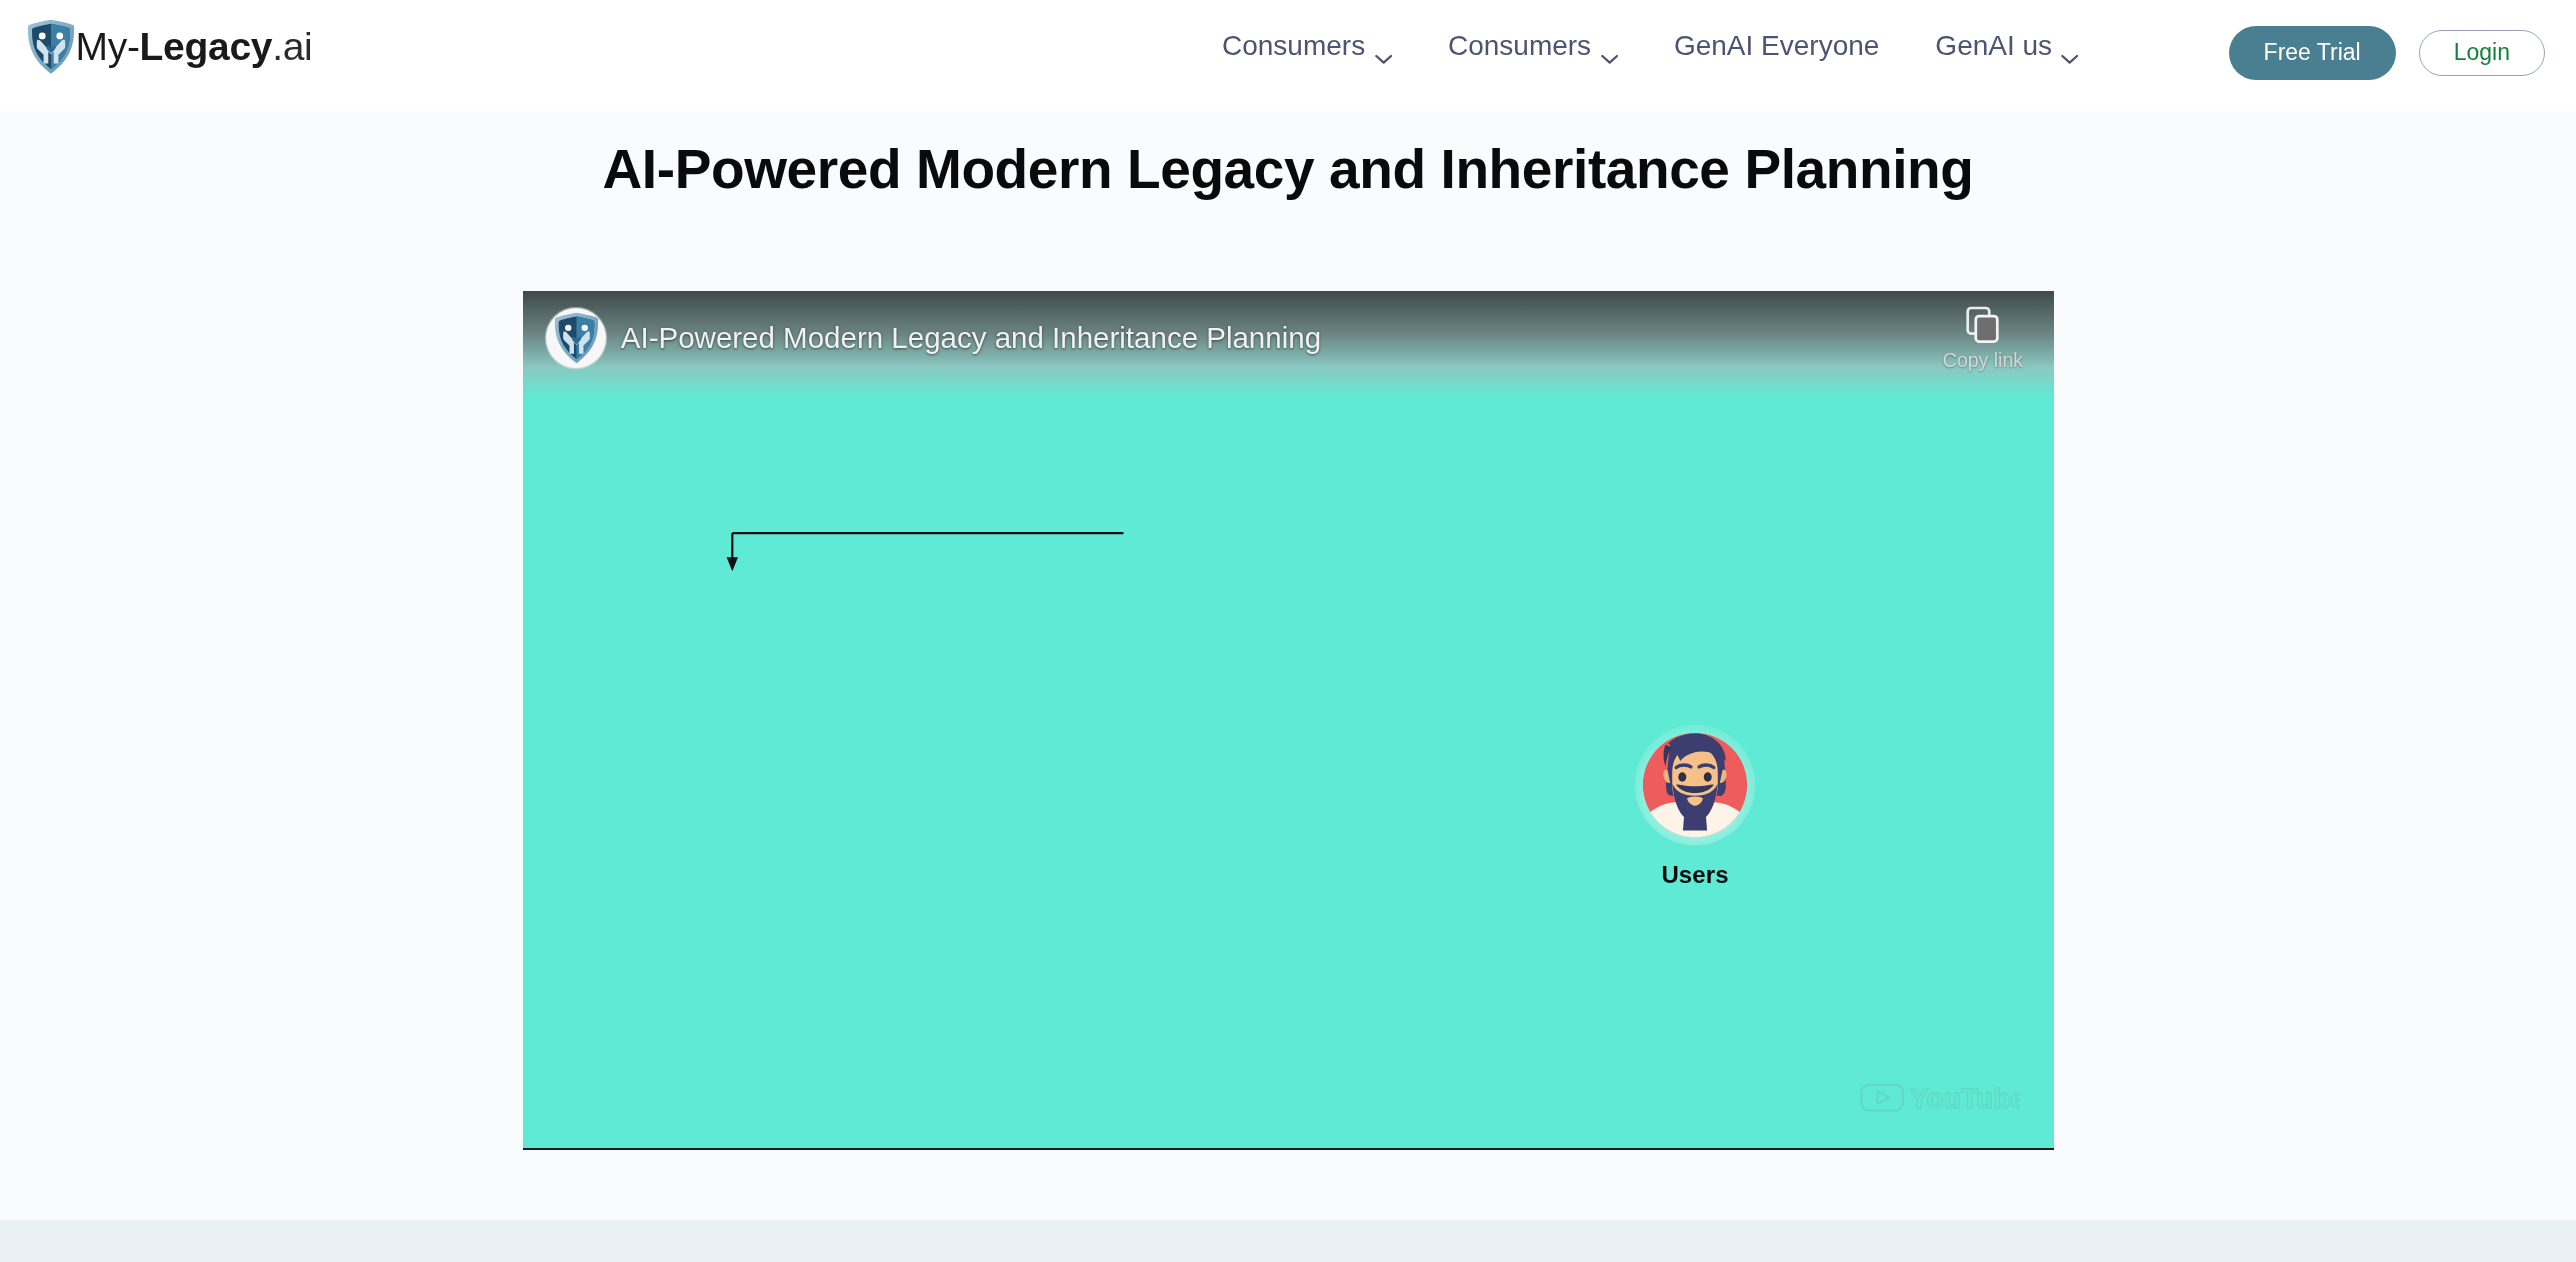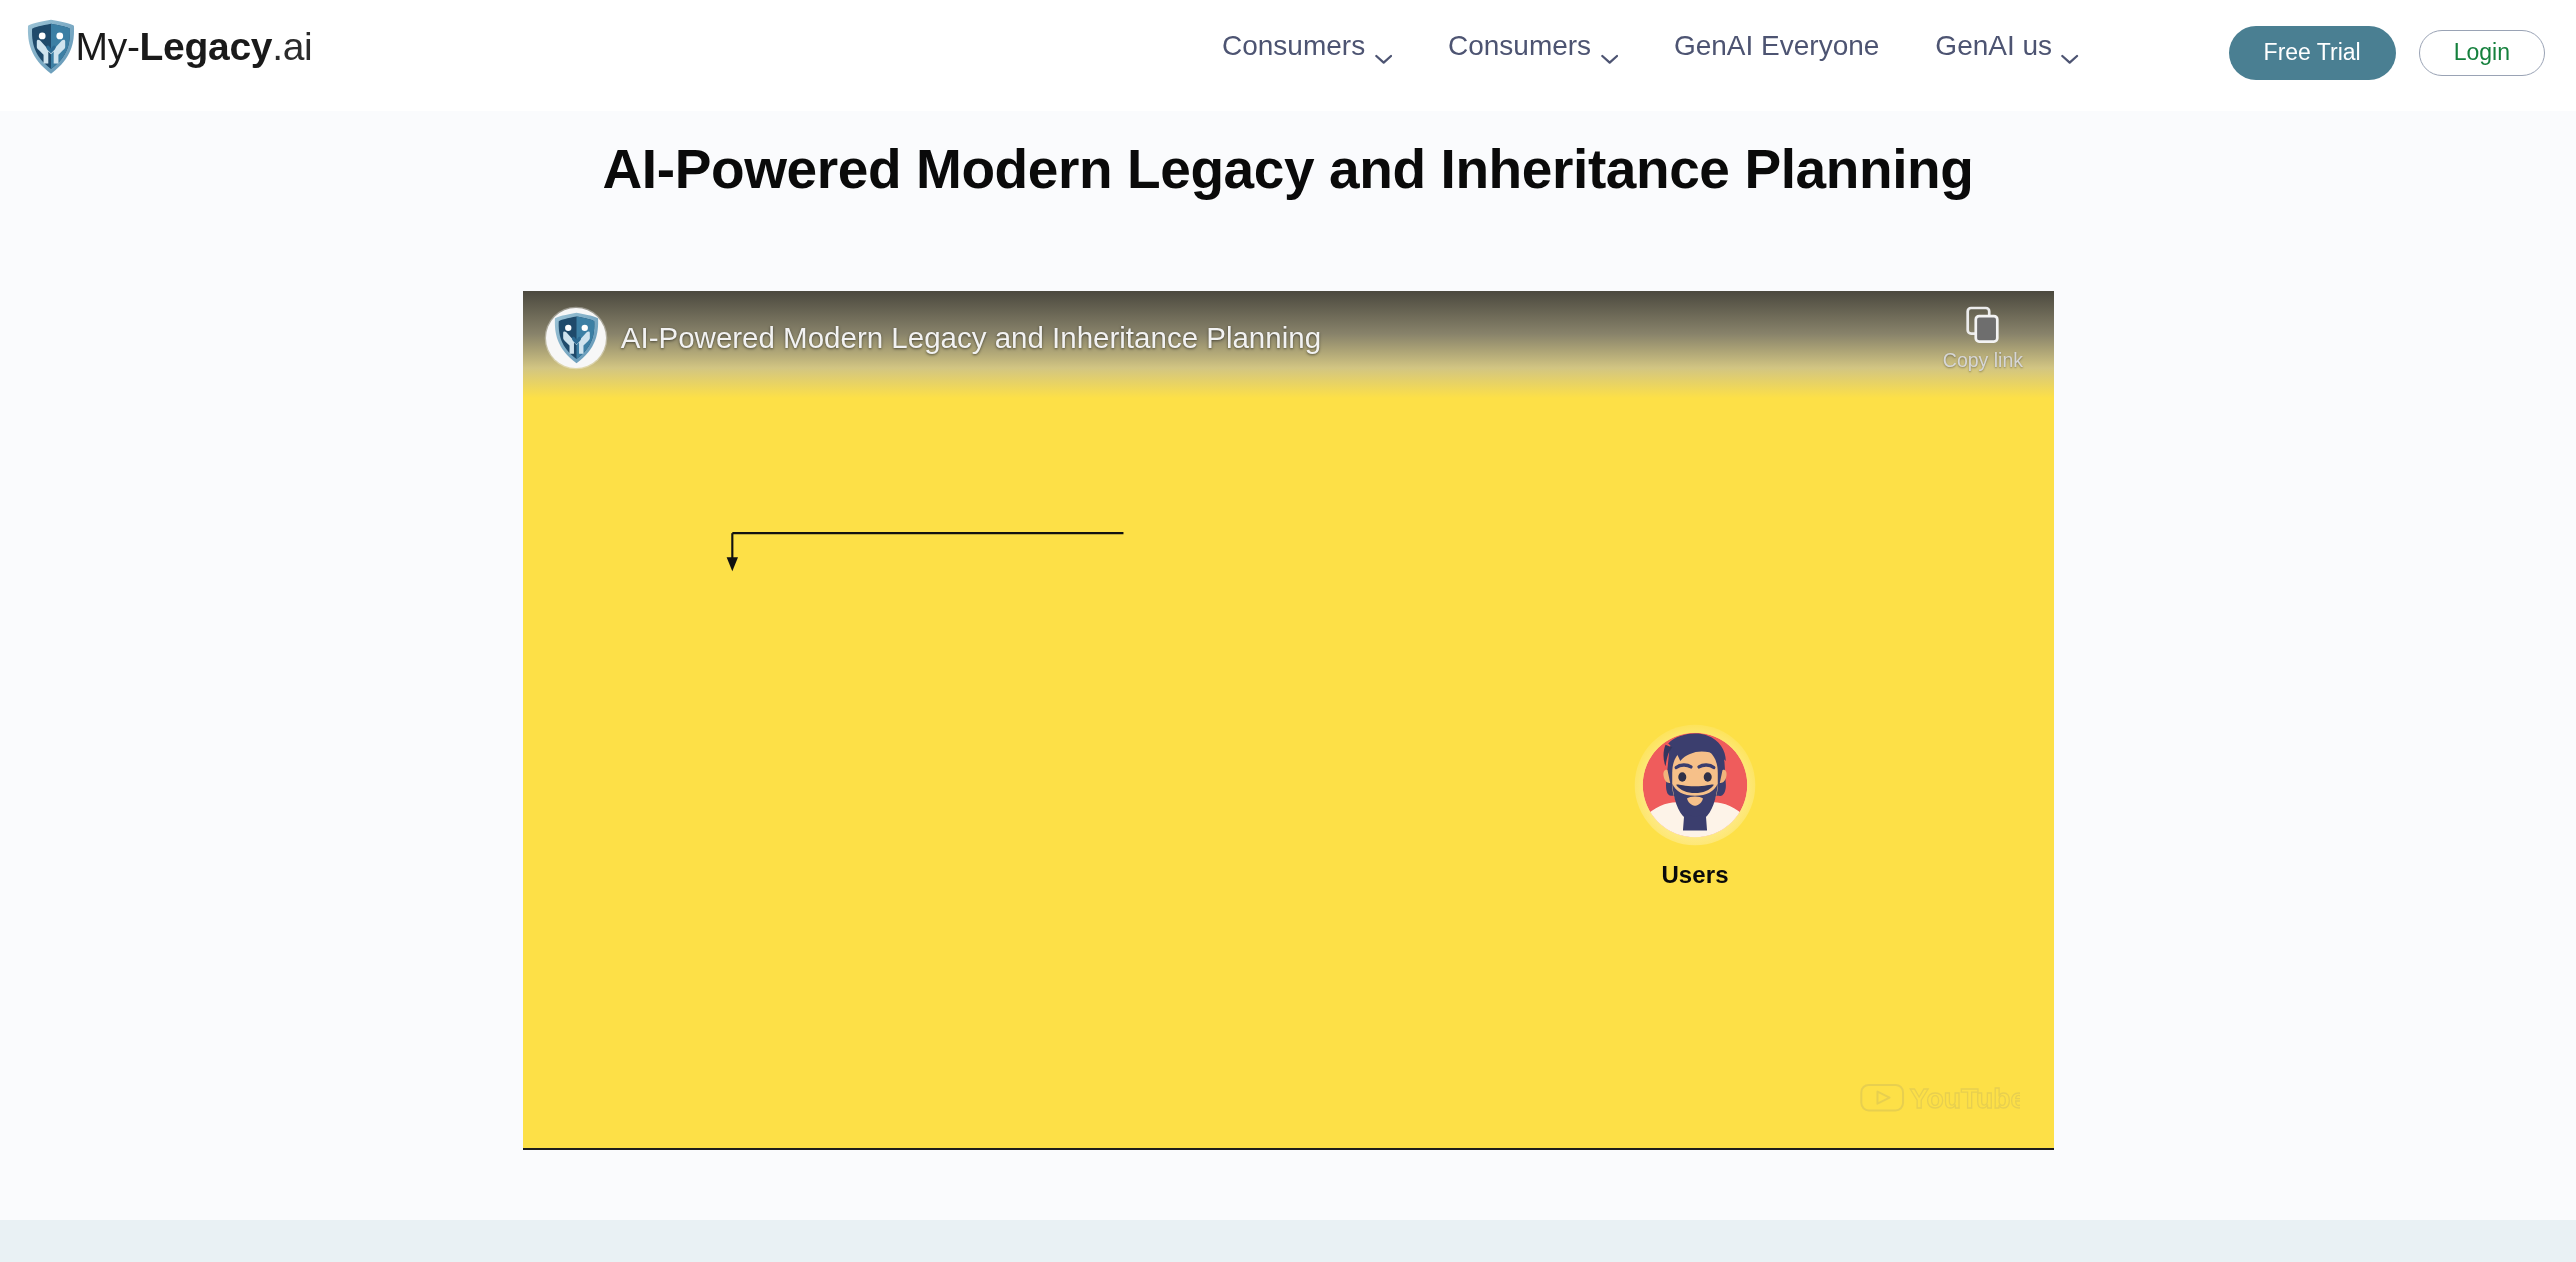--- a/index.html
+++ b/index.html
@@ -123,21 +123,21 @@
   }
   .copy-link svg { width: 35px; height: 39px; display: block; }
   .copy-link-label {
     color: #d6d6d6; font-size: 19.5px; font-weight: 400;
     text-shadow: 0 0.7px 2px rgba(0,0,0,0.35); white-space: nowrap;
   }
 
   .video-canvas {
     position: absolute; left: 0; top: 0;
     width: 100%; height: 100%;
-    background: #fde047;
+    background: #5eead4;
   }
   .diagram-svg { position: absolute; left: 0; top: 0; width: 100%; height: 100%; }
 
   .node-users {
     position: absolute; left: 1102px; top: 427px;
     width: 140px; display: flex; flex-direction: column; align-items: center;
   }
   .node-users .avatar-wrap { width: 134px; height: 134px; }
   .node-users .avatar-wrap svg { width: 134px; height: 134px; display: block; }
   .node-users .node-label {

